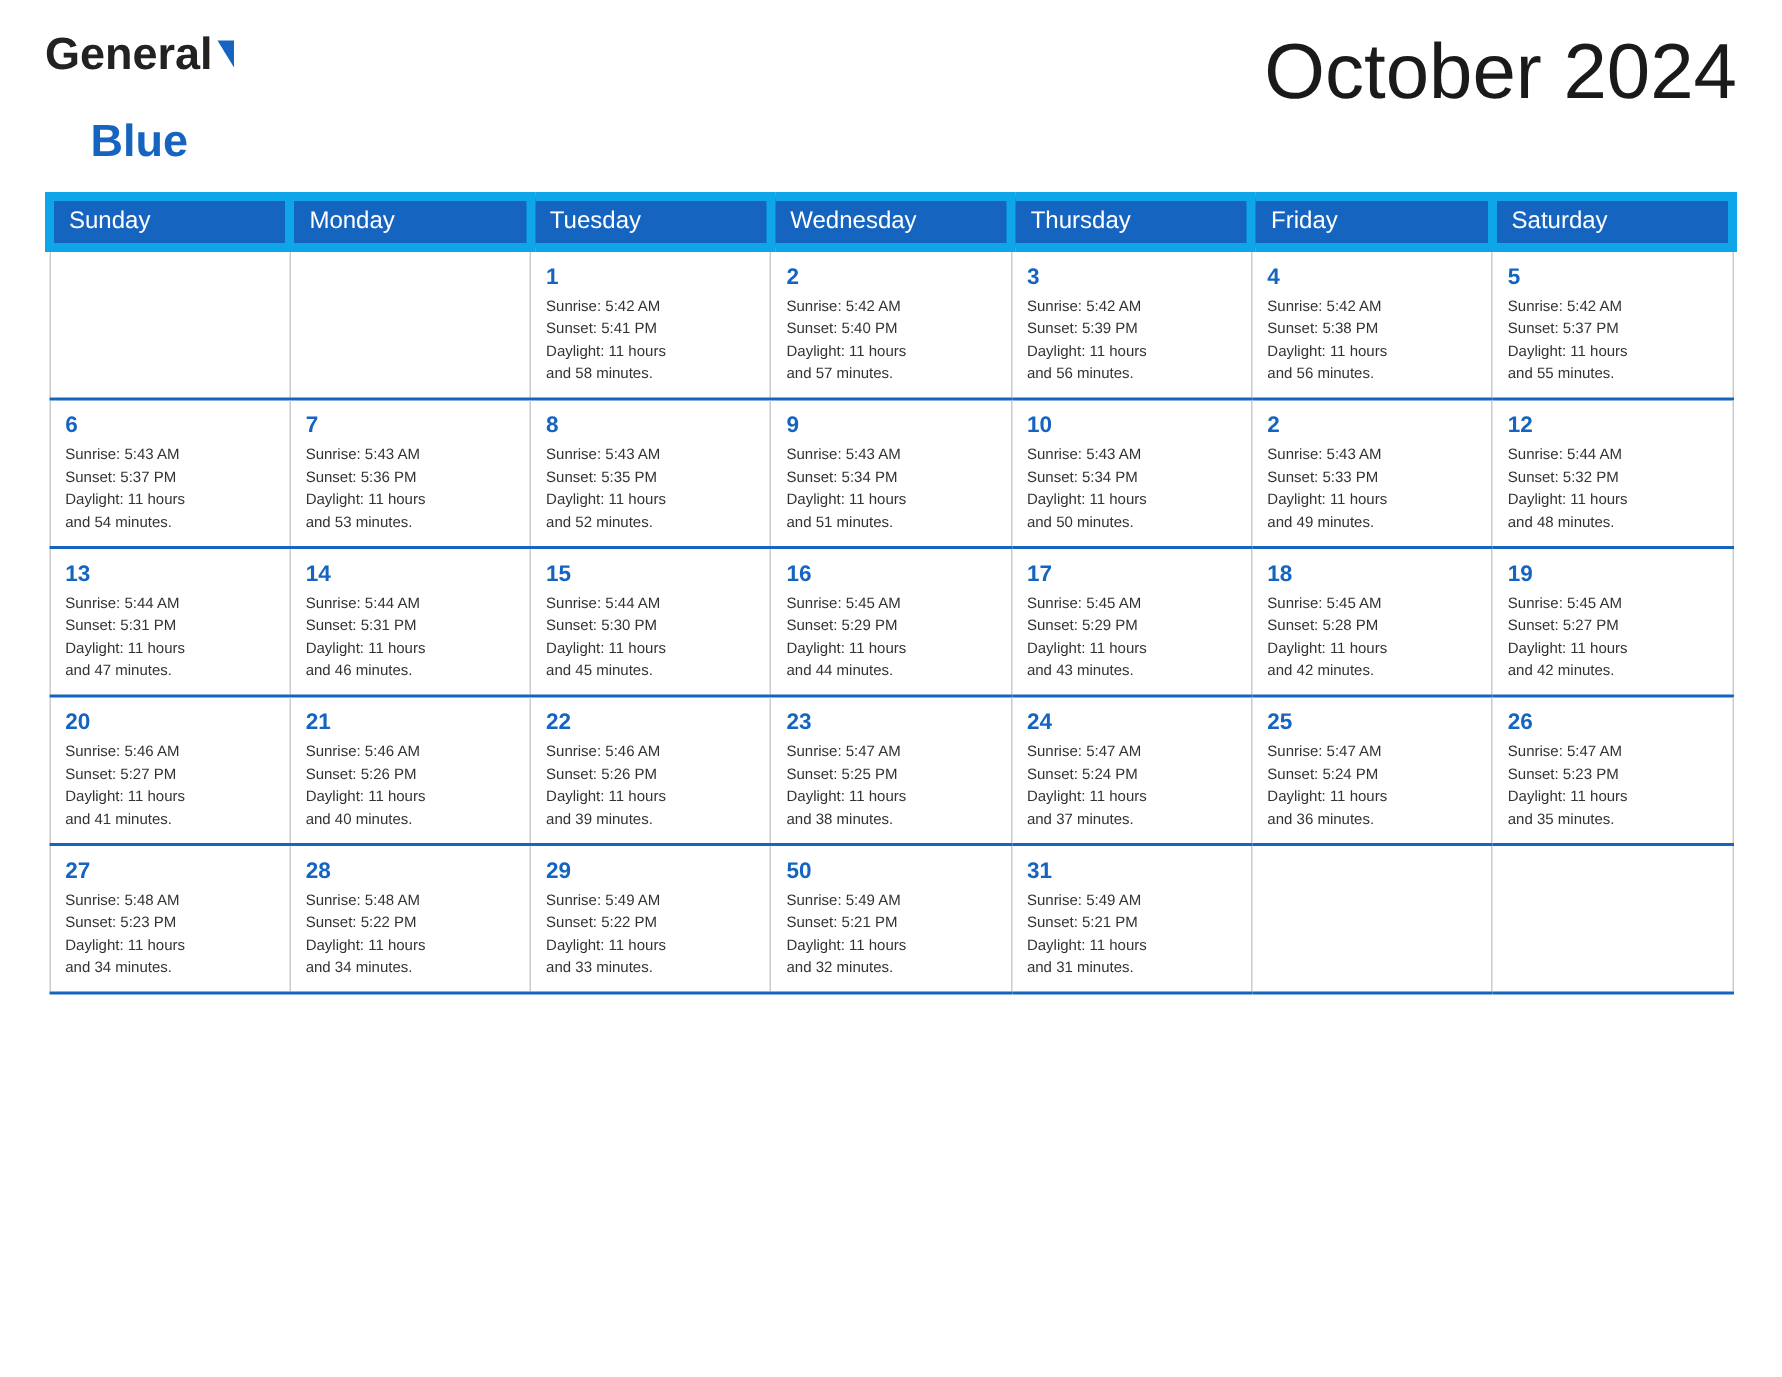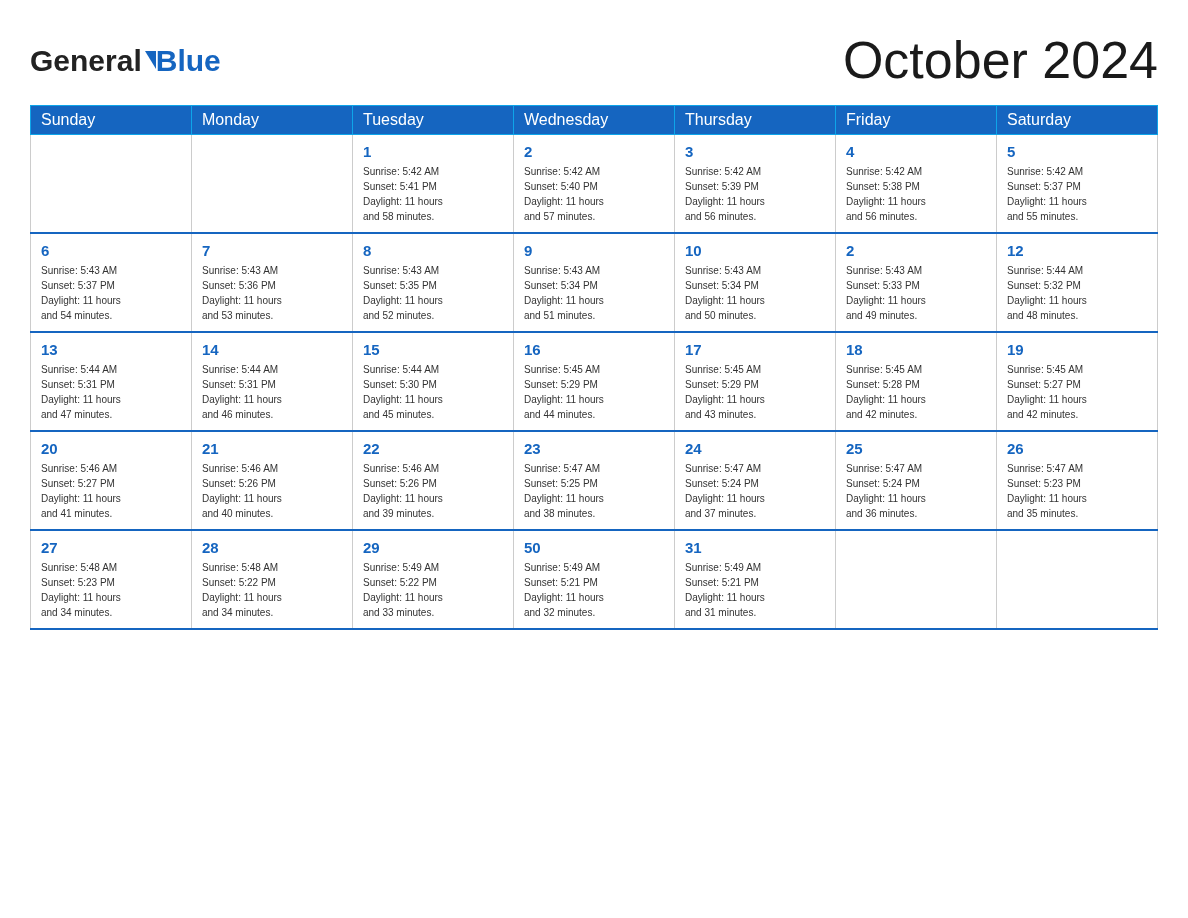--- a/index.html
+++ b/index.html
@@ -11,26 +11,25 @@
       padding: 20px 30px;
     }
     .header {
       display: flex;
       justify-content: space-between;
       align-items: flex-start;
       margin-bottom: 10px;
     }
     .logo {
       display: flex;
-      flex-direction: row;
-      align-items: flex-end;
+      flex-direction: column;
+      align-items: center;
     }
     .title-block {
       text-align: left;
-      margin-top: 12px;
     }
     .month-title {
       font-size: 52px;
       font-weight: normal;
       color: #1a1a1a;
       line-height: 1.1;
     }
     .location {
       font-size: 22px;
       color: #1a1a1a;
@@ -41,21 +40,21 @@
       border-collapse: collapse;
       margin-top: 16px;
     }
     .calendar th {
       background-color: #1565c0;
       color: #fff;
       font-size: 16px;
       font-weight: normal;
       padding: 5px 10px;
       text-align: left;
-      border: 1px solid #0ea5e9;
+      border: 6px solid #0ea5e9;
     }
     .calendar td {
       vertical-align: top;
       padding: 8px 10px;
       border: 1px solid #ccc;
       width: 14.28%;
       min-height: 100px;
       font-size: 13.5px;
       color: #222;
     }

